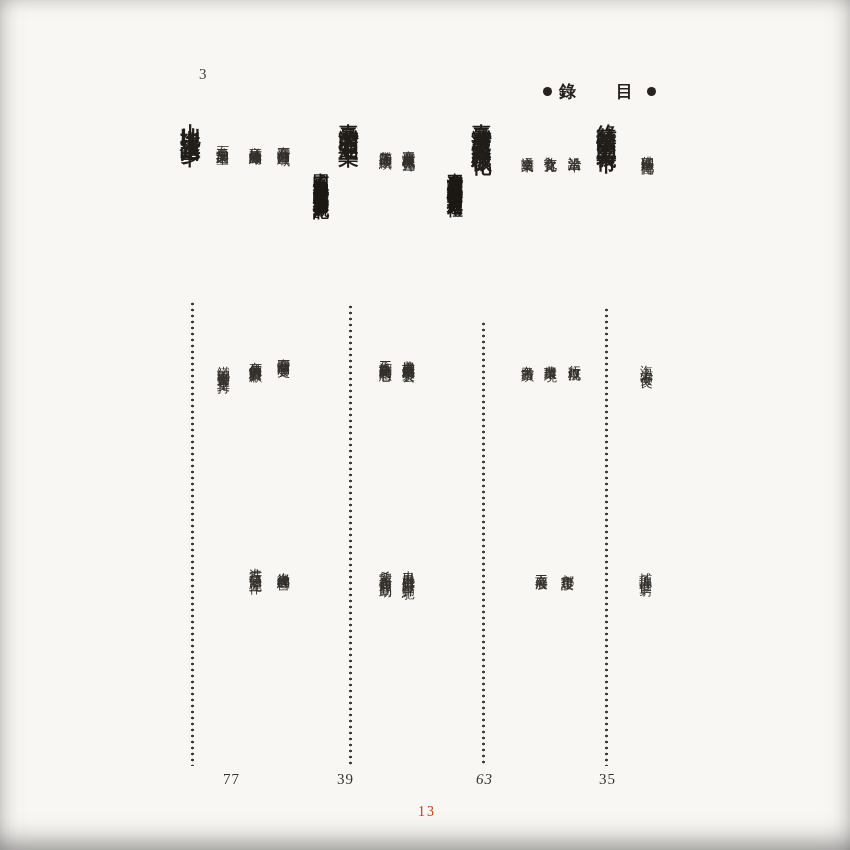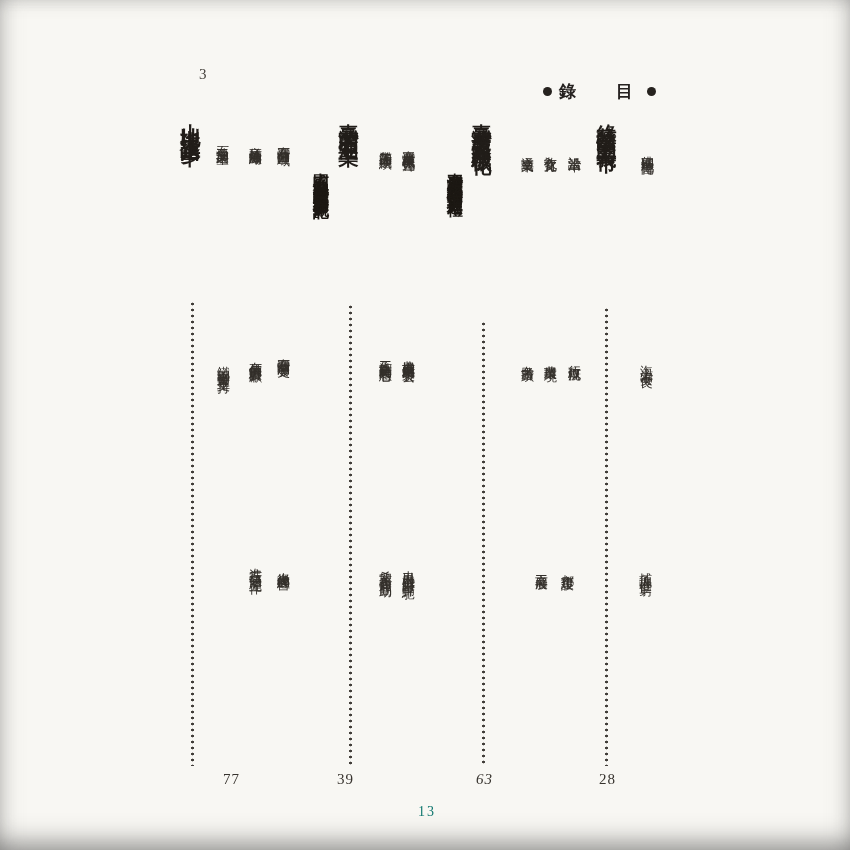--- a/index.html
+++ b/index.html
@@ -25,21 +25,21 @@
   .subtitle{font-size:16px;letter-spacing:2px;font-weight:700;color:#1c1813;}
   .item{font-size:13px;letter-spacing:2px;color:#332f2a;}
   .item.tight{letter-spacing:1px;}
   .leader{
     position:absolute;width:3px;
     background-image:radial-gradient(circle at 1.5px 2px, #403c37 1.1px, rgba(0,0,0,0) 1.7px);
     background-size:3px 6px;background-repeat:repeat-y;
   }
   .pnum{position:absolute;font-size:15px;color:#37332e;letter-spacing:1px;}
   .hnum{position:absolute;font-size:15px;color:#45413c;}
-  .folio{position:absolute;font-size:14px;color:#0f766e;letter-spacing:2px;}
+  .folio{position:absolute;font-size:14px;color:#c2410c;letter-spacing:2px;}
   .hdr-char{position:absolute;font-size:17px;font-weight:600;color:#262220;}
   .bullet{position:absolute;width:9px;height:9px;border-radius:50%;background:#26221e;}
 </style>
 </head>
 <body>
 
 <div class="scan">
 
   <div class="hnum" style="left:199px;top:66px;">3</div>
 
@@ -47,21 +47,21 @@
   <div class="hdr-char" style="left:559px;top:80px;">錄</div>
   <div class="hdr-char" style="left:616px;top:80px;">目</div>
   <div class="bullet" style="left:647px;top:87px;"></div>
 
   <div class="v item tight" style="left:641px;top:146px;">佛國聖地普陀</div>
   <div class="v item" style="left:640px;top:355px;">海上治安不良</div>
   <div class="v item" style="left:639px;top:562px;">捕魚人世世窮</div>
 
   <div class="v title" style="left:597px;top:108px;">綠蔭叢中的嘉義市</div>
   <div class="leader" style="left:605px;top:308px;height:458px;"></div>
-  <div class="pnum" style="left:599px;top:771px;">28</div>
+  <div class="pnum" style="left:599px;top:771px;">35</div>
 
   <div class="v item tight" style="left:568px;top:146px;">設治沿革</div>
   <div class="v item tight" style="left:544px;top:146px;">敎育文化</div>
   <div class="v item tight" style="left:521px;top:146px;">交通事業</div>
 
   <div class="v item tight" style="left:568px;top:355px;">行政概況</div>
   <div class="v item tight" style="left:544px;top:355px;">農業環境</div>
   <div class="v item tight" style="left:521px;top:355px;">名勝古蹟</div>
 
   <div class="v item tight" style="left:561px;top:564px;">都市建設</div>

